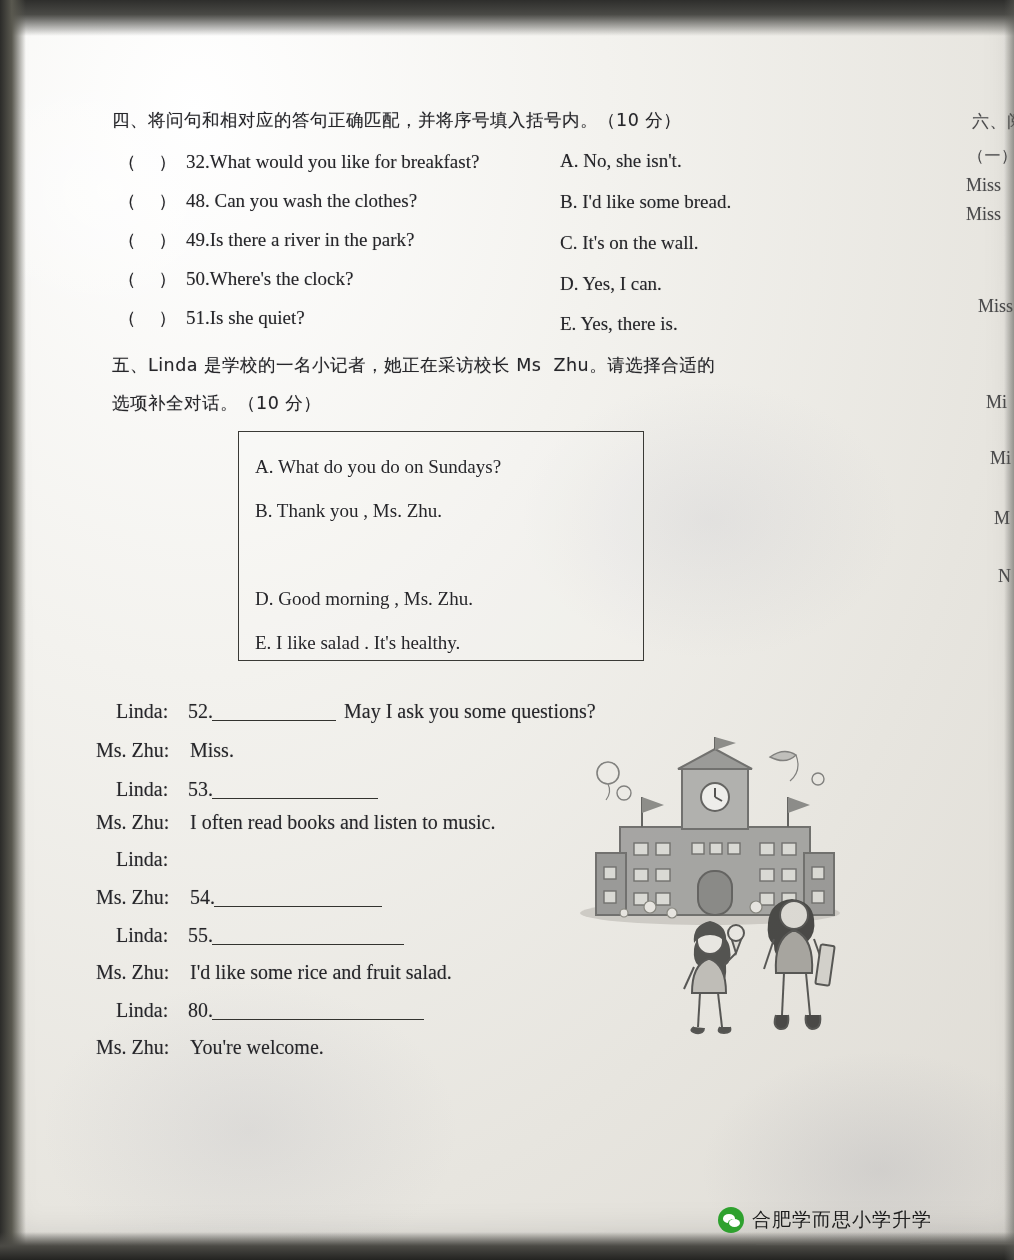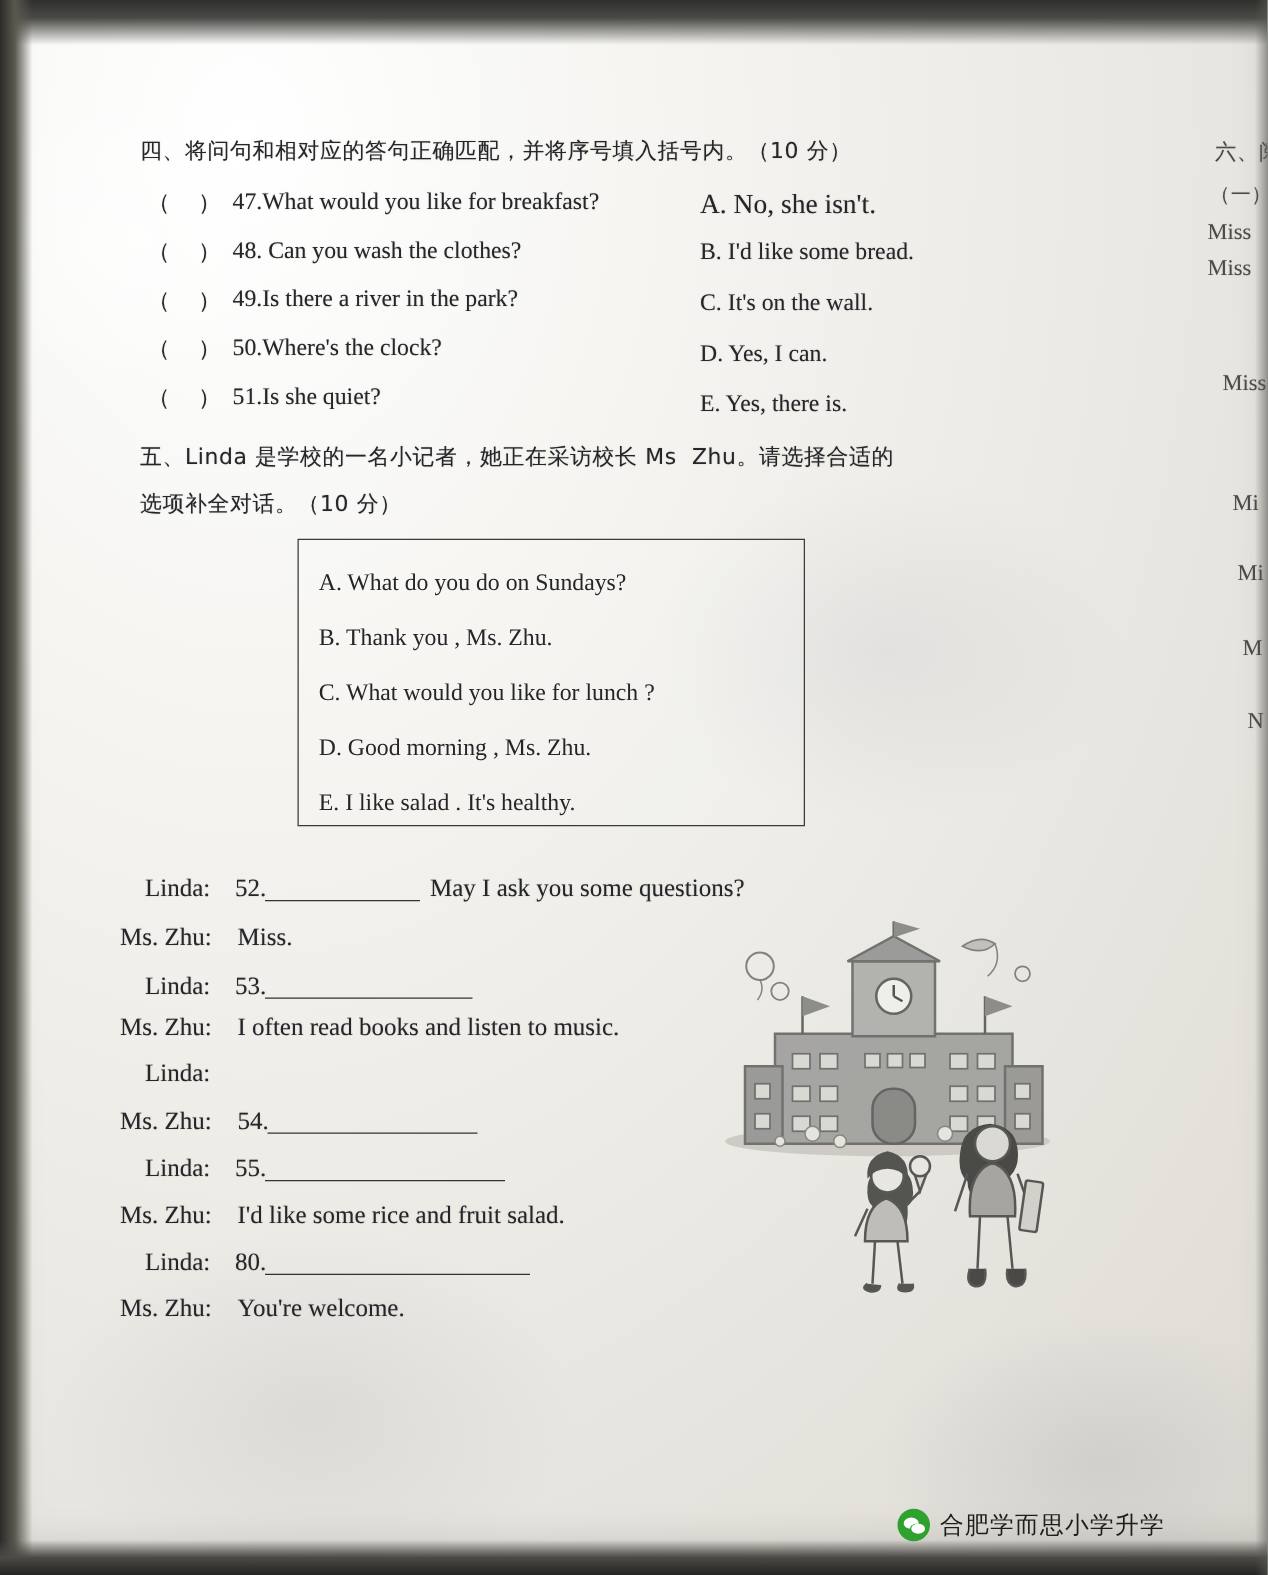--- a/index.html
+++ b/index.html
@@ -160,47 +160,46 @@
   <div class="shade sh1"></div>
   <div class="shade sh2"></div>
   <div class="shade sh3"></div>
   <div class="shade sh4"></div>
 
   <div class="content">
 
     <div class="tx cn" style="left:112px; top:108px; font-size:17.5px;">四、将问句和相对应的答句正确匹配，并将序号填入括号内。（10 分）</div>
 
     <div class="tx en" style="left:118px; top:150px; font-size:18px;">（     ）</div>
-    <div class="tx en" style="left:186px; top:151px; font-size:19px;">47.What would you like for breakfast?</div>
+    <div class="tx en" style="left:186px; top:151px; font-size:19px;">32.What would you like for breakfast?</div>
 
     <div class="tx en" style="left:118px; top:189px; font-size:18px;">（     ）</div>
     <div class="tx en" style="left:186px; top:190px; font-size:19px;">48. Can you wash the clothes?</div>
 
     <div class="tx en" style="left:118px; top:228px; font-size:18px;">（     ）</div>
     <div class="tx en" style="left:186px; top:229px; font-size:19px;">49.Is there a river in the park?</div>
 
     <div class="tx en" style="left:118px; top:267px; font-size:18px;">（     ）</div>
     <div class="tx en" style="left:186px; top:268px; font-size:19px;">50.Where's the clock?</div>
 
     <div class="tx en" style="left:118px; top:306px; font-size:18px;">（     ）</div>
     <div class="tx en" style="left:186px; top:307px; font-size:19px;">51.Is she quiet?</div>
 
-    <div class="tx en" style="left:560px; top:150px; font-size:22px;">A. No, she isn't.</div>
+    <div class="tx en" style="left:560px; top:150px; font-size:19px;">A. No, she isn't.</div>
     <div class="tx en" style="left:560px; top:191px; font-size:19px;">B. I'd like some bread.</div>
     <div class="tx en" style="left:560px; top:232px; font-size:19px;">C. It's on the wall.</div>
     <div class="tx en" style="left:560px; top:273px; font-size:19px;">D. Yes, I can.</div>
     <div class="tx en" style="left:560px; top:313px; font-size:19px;">E. Yes, there is.</div>
 
     <div class="tx cn" style="left:112px; top:353px; font-size:17.5px;">五、Linda 是学校的一名小记者，她正在采访校长 Ms  Zhu。请选择合适的</div>
     <div class="tx cn" style="left:112px; top:391px; font-size:17.5px;">选项补全对话。（10 分）</div>
 
     <div id="option-box">
       <div class="opt" style="top:24px;">A. What do you do on Sundays?</div>
       <div class="opt" style="top:68px;">B. Thank you , Ms. Zhu.</div>
-      <div class="opt" style="top:112px;">C. What would you like for lunch ?</div>
       <div class="opt" style="top:156px;">D. Good morning , Ms. Zhu.</div>
       <div class="opt" style="top:200px;">E. I like salad . It's healthy.</div>
     </div>
 
     <div class="tx en" style="left:116px; top:700px; font-size:20px;">Linda:</div>
     <div class="tx en" style="left:188px; top:700px; font-size:20px;">52.</div>
     <div class="blank" style="position:absolute; left:212px; top:720px; width:124px; height:0;"></div>
     <div class="tx en" style="left:344px; top:700px; font-size:20px;">May I ask you some questions?</div>
 
     <div class="tx en" style="left:96px; top:739px; font-size:20px;">Ms. Zhu:</div>

